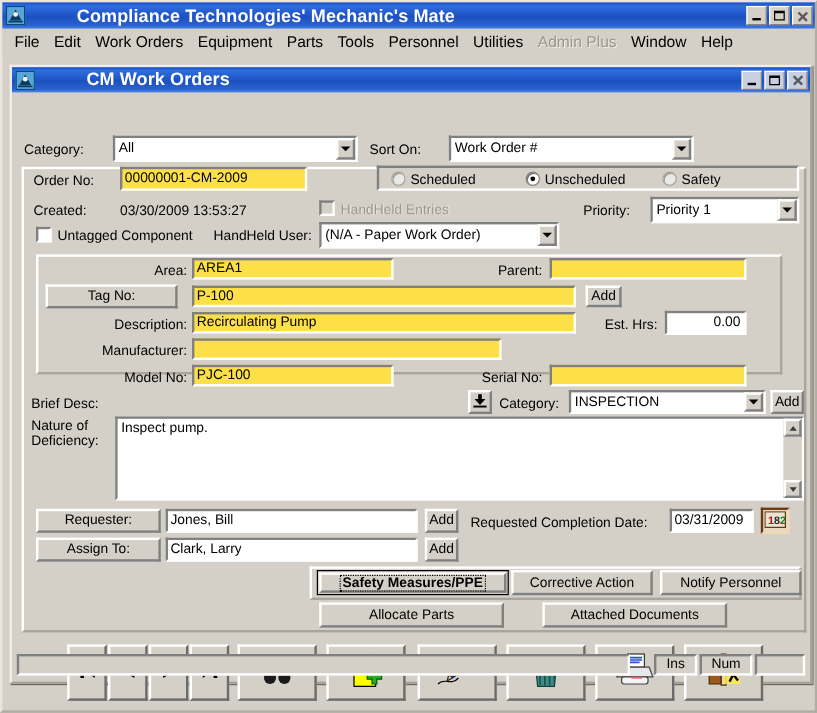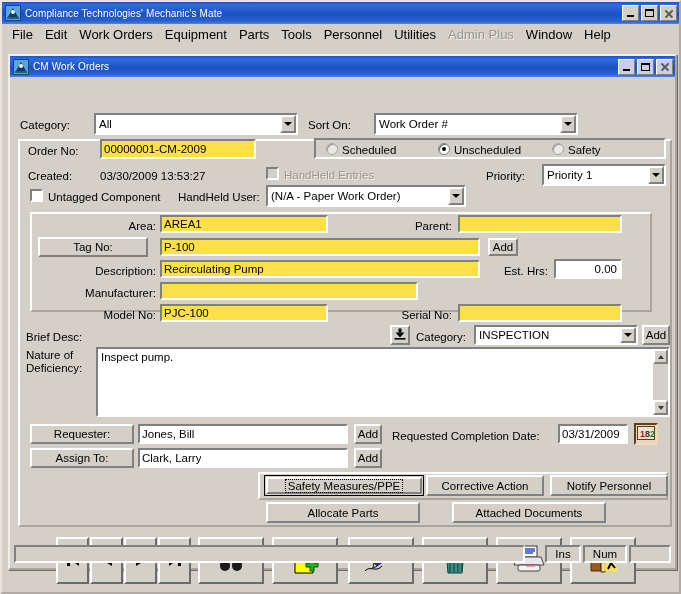--- a/index.html
+++ b/index.html
@@ -21,22 +21,22 @@
     height:22px;display:flex;align-items:center;
     background:linear-gradient(180deg,#1a53c8 0%,#2f6de0 14%,#1c50c0 55%,#2a63cf 88%,#4b86ea 100%);
     padding:0 2px 0 3px;
   }
   .titlebar .tb-icon{
     width:16px;height:16px;margin-right:4px;flex:none;position:relative;
     background:#4fa8d8;border:1px solid #0a4a78;box-sizing:border-box;
   }
   .tb-icon svg{position:absolute;left:0;top:0;}
   .titlebar .tb-title{
-    color:#fff;font-weight:normal;font-size:10px;flex:1;
-    white-space:nowrap;overflow:hidden;letter-spacing:.1px;
+    color:#fff;font-weight:bold;font-size:15px;flex:1;
+    white-space:nowrap;overflow:hidden;letter-spacing:.1px;margin-left:39px;
   }
   .tb-btns{display:flex;gap:2px;align-items:center;}
   .tb-btn{
     width:17px;height:16px;box-sizing:border-box;
     background:#d4d0c8;border:1px solid;
     border-color:#fff #808080 #808080 #fff;
     display:flex;align-items:center;justify-content:center;
     position:relative;
   }
   .tb-btn.blue{background:#c8cfe0;}
@@ -384,21 +384,21 @@
         <span>Assign To:</span>
       </div>
       <div class="fld sunken" style="left:126px;top:369px;width:210px;height:20px;">
         <span class="val">Clark, Larry</span>
       </div>
       <div class="btn" style="left:342px;top:369px;width:28px;height:20px;">
         <span>Add</span>
       </div>
 
       <div class="groupbox" style="position:absolute;left:246px;top:393px;width:410px;height:28px;"></div>
-      <div class="btn def" style="left:252px;top:396px;width:160px;height:21px;">
+      <div class="btn def" style="left:252px;top:396px;width:160px;height:21px;font-weight:bold;">
         <span class="inner">
             <span class="t">Safety Measures/PPE</span>
           </span>
       </div>
       <div class="btn" style="left:414px;top:396px;width:118px;height:21px;">
         <span>Corrective Action</span>
       </div>
       <div class="btn" style="left:538px;top:396px;width:118px;height:21px;">
         <span>Notify Personnel</span>
       </div>

